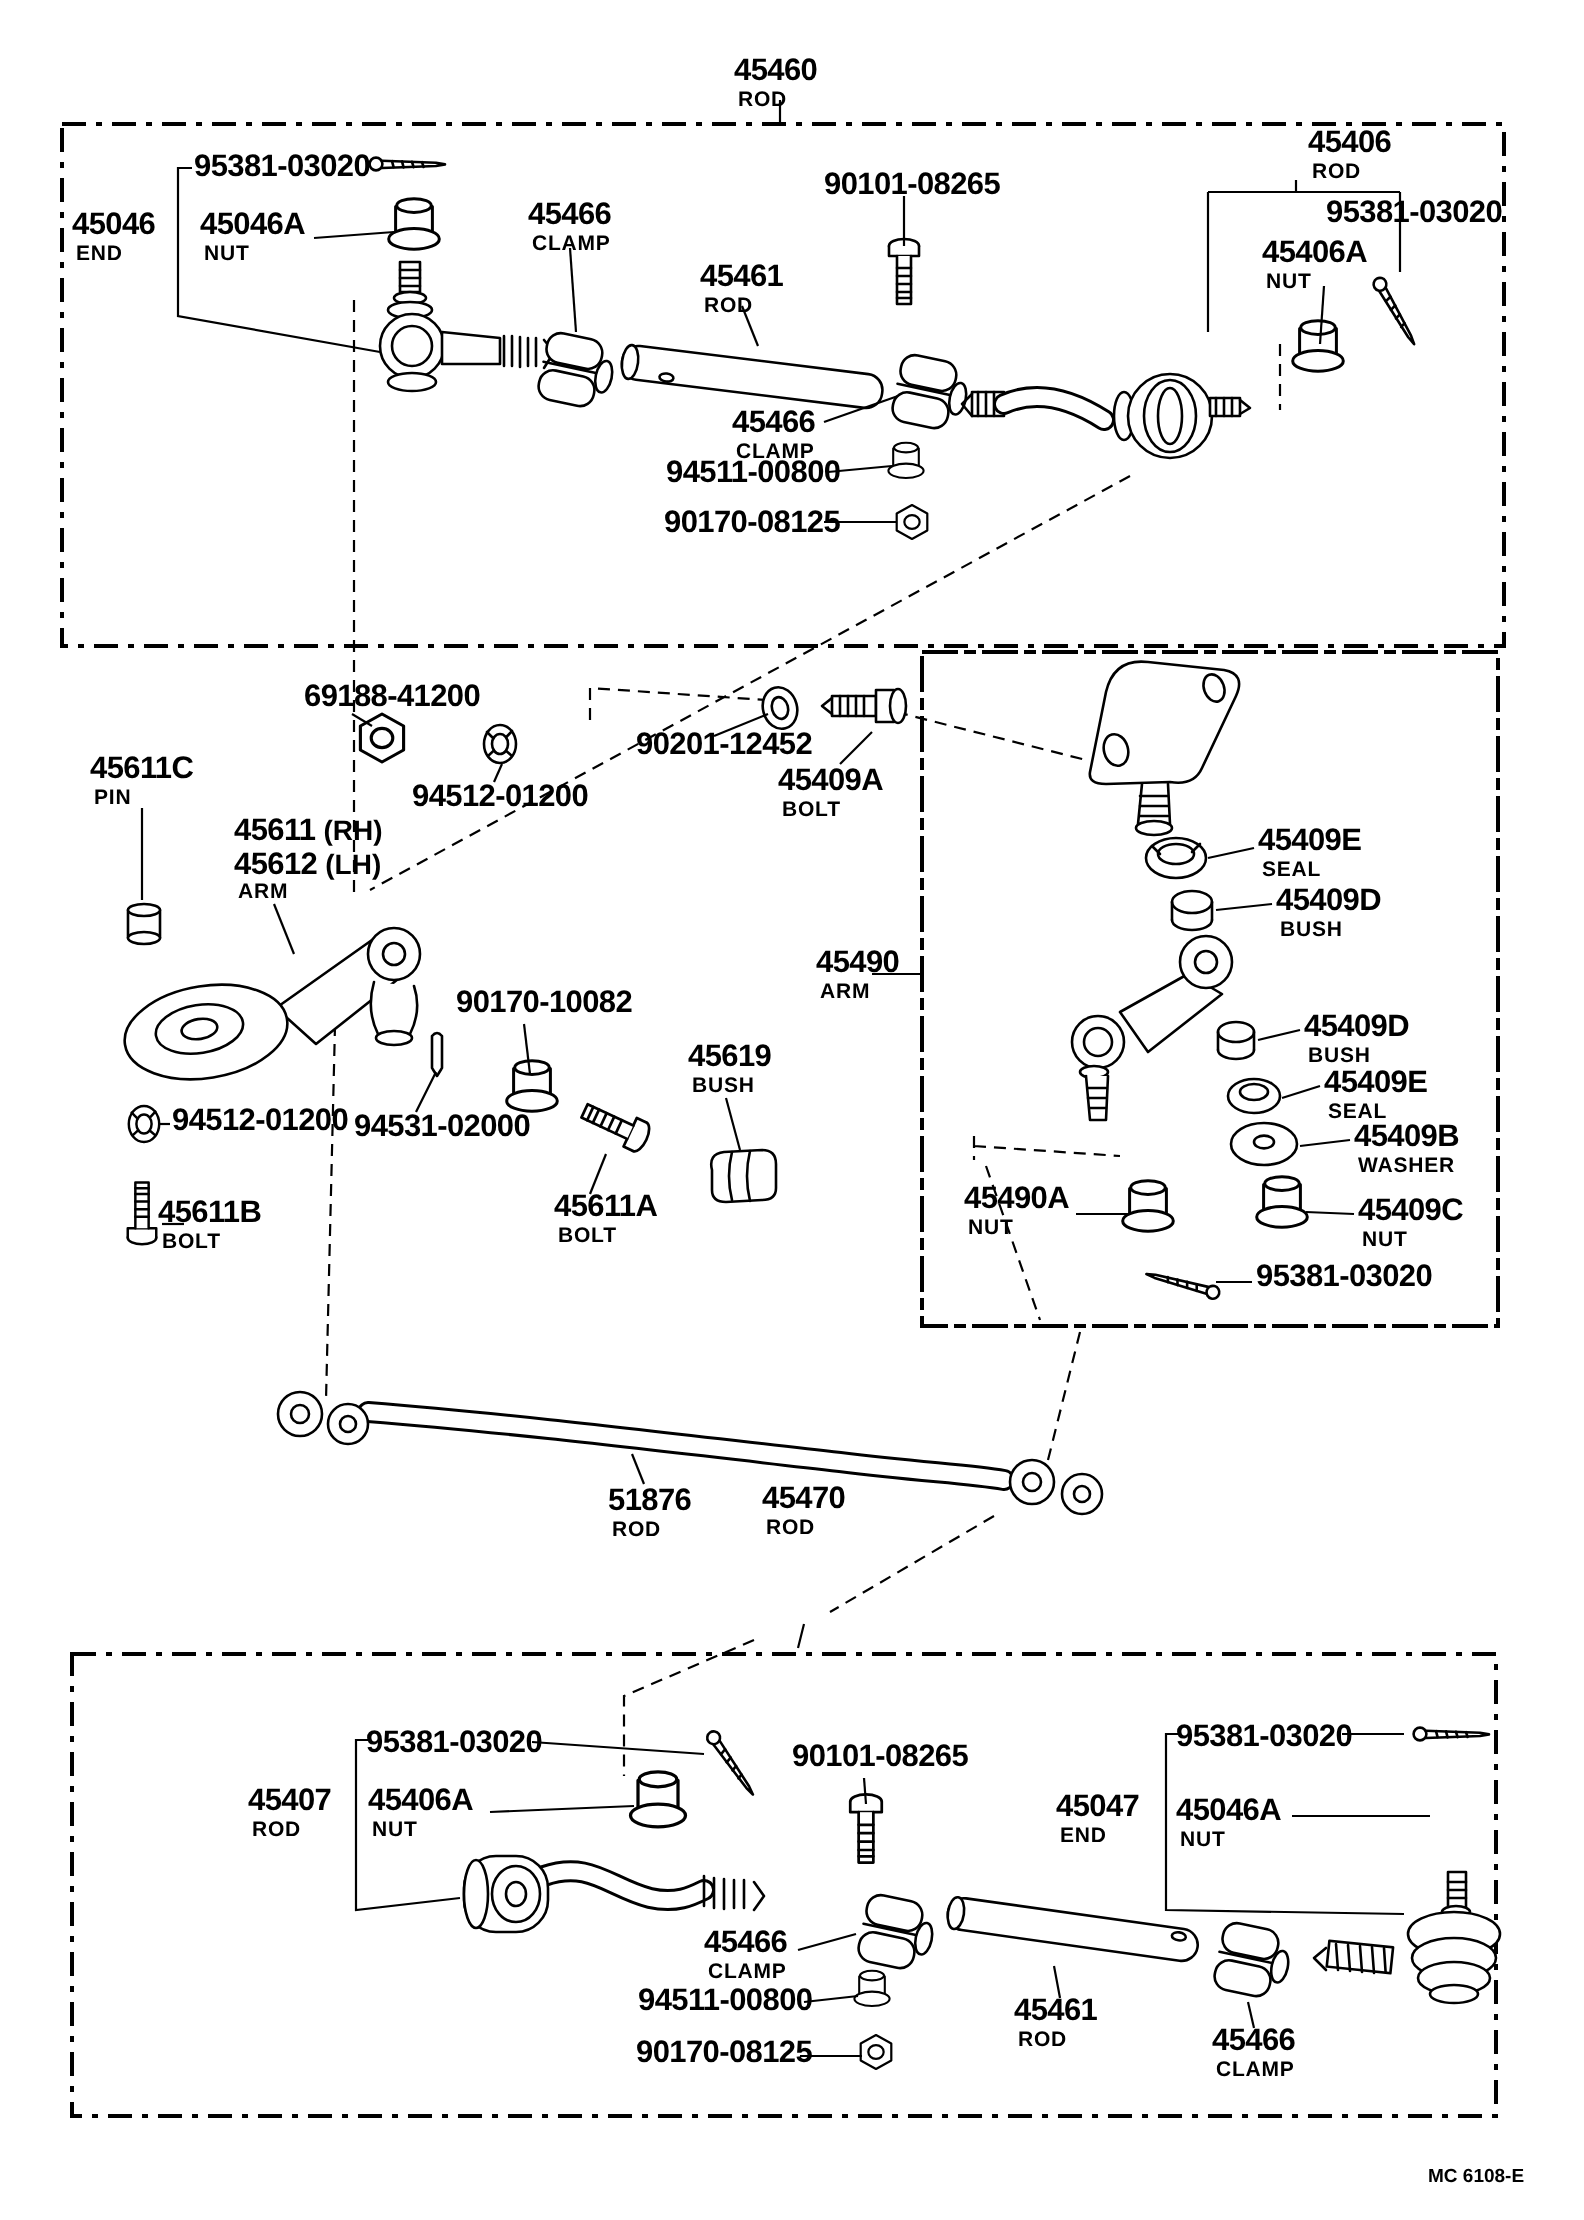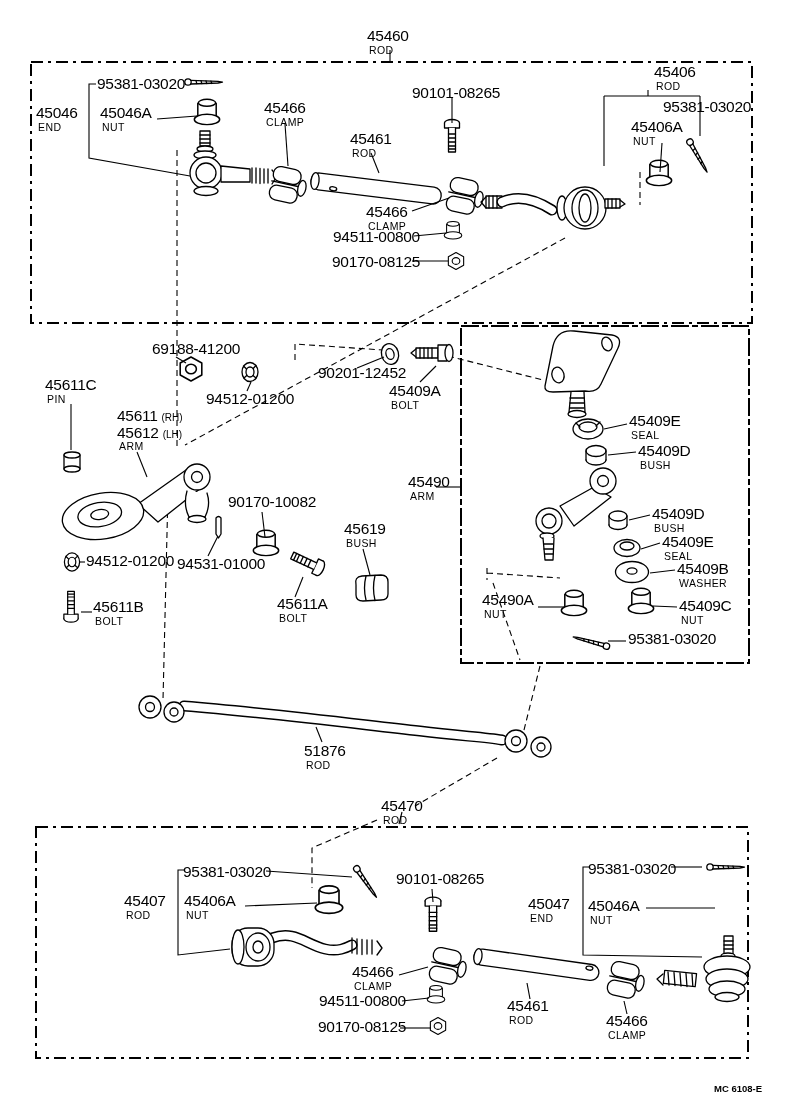--- a/index.html
+++ b/index.html
@@ -1,22 +1,22 @@
 <!DOCTYPE html>
 <html><head>
 <meta charset="utf-8">
 <style>
   html,body{margin:0;padding:0;background:#fff;}
   .stage{position:relative;width:792px;height:1110px;background:#fff;overflow:hidden;
          font-family:"Liberation Sans",sans-serif;color:#000;}
   .stage svg{position:absolute;left:0;top:0;}
-  .lbl{position:absolute;line-height:1;font-weight:normal;white-space:nowrap;z-index:2;}
+  .lbl{position:absolute;line-height:1;font-weight:bold;white-space:nowrap;z-index:2;}
   .lbl .pn{display:block;font-size:15.5px;letter-spacing:-0.3px;}
   .lbl .sub{display:block;font-size:10.5px;margin-top:1px;margin-left:2px;letter-spacing:0.4px;}
-  .lbl .side{font-size:10px;letter-spacing:0;}
+  .lbl .side{font-size:14px;letter-spacing:0;}
   .lbl .pn + .pn{margin-top:1px;}
   .mc{position:absolute;font-size:9.5px;font-weight:bold;letter-spacing:0;z-index:2;}
 </style>
 </head>
 <body>
 
 <div class="stage">
 
 <svg width="792" height="1110" viewBox="0 0 792 1110">
 
@@ -376,31 +376,31 @@
   <span class="pn"><span>45612</span> <span class="side">(LH)</span></span>
   <span class="sub">ARM</span>
 </div>
 <div class="lbl" style="left:228px;top:494px">
   <span class="pn">90170-10082</span>
 </div>
 <div class="lbl" style="left:86px;top:553px">
   <span class="pn">94512-01200</span>
 </div>
 <div class="lbl" style="left:177px;top:556px">
-  <span class="pn">94531-01000</span>
+  <span class="pn">94531-02000</span>
 </div>
 <div class="lbl" style="left:344px;top:521px">
   <span class="pn">45619</span>
   <span class="sub">BUSH</span>
 </div>
 <div class="lbl" style="left:277px;top:596px">
   <span class="pn">45611A</span>
   <span class="sub">BOLT</span>
 </div>
-<div class="lbl" style="left:93px;top:599px">
+<div class="lbl" style="left:79px;top:599px">
   <span class="pn">45611B</span>
   <span class="sub">BOLT</span>
 </div>
 <div class="lbl" style="left:408px;top:474px">
   <span class="pn">45490</span>
   <span class="sub">ARM</span>
 </div>
 <div class="lbl" style="left:629px;top:413px">
   <span class="pn">45409E</span>
   <span class="sub">SEAL</span>
@@ -429,21 +429,21 @@
   <span class="pn">45409C</span>
   <span class="sub">NUT</span>
 </div>
 <div class="lbl" style="left:628px;top:631px">
   <span class="pn">95381-03020</span>
 </div>
 <div class="lbl" style="left:304px;top:743px">
   <span class="pn">51876</span>
   <span class="sub">ROD</span>
 </div>
-<div class="lbl" style="left:381px;top:798px">
+<div class="lbl" style="left:381px;top:742px">
   <span class="pn">45470</span>
   <span class="sub">ROD</span>
 </div>
 <div class="lbl" style="left:183px;top:864px">
   <span class="pn">95381-03020</span>
 </div>
 <div class="lbl" style="left:124px;top:893px">
   <span class="pn">45407</span>
   <span class="sub">ROD</span>
 </div>

